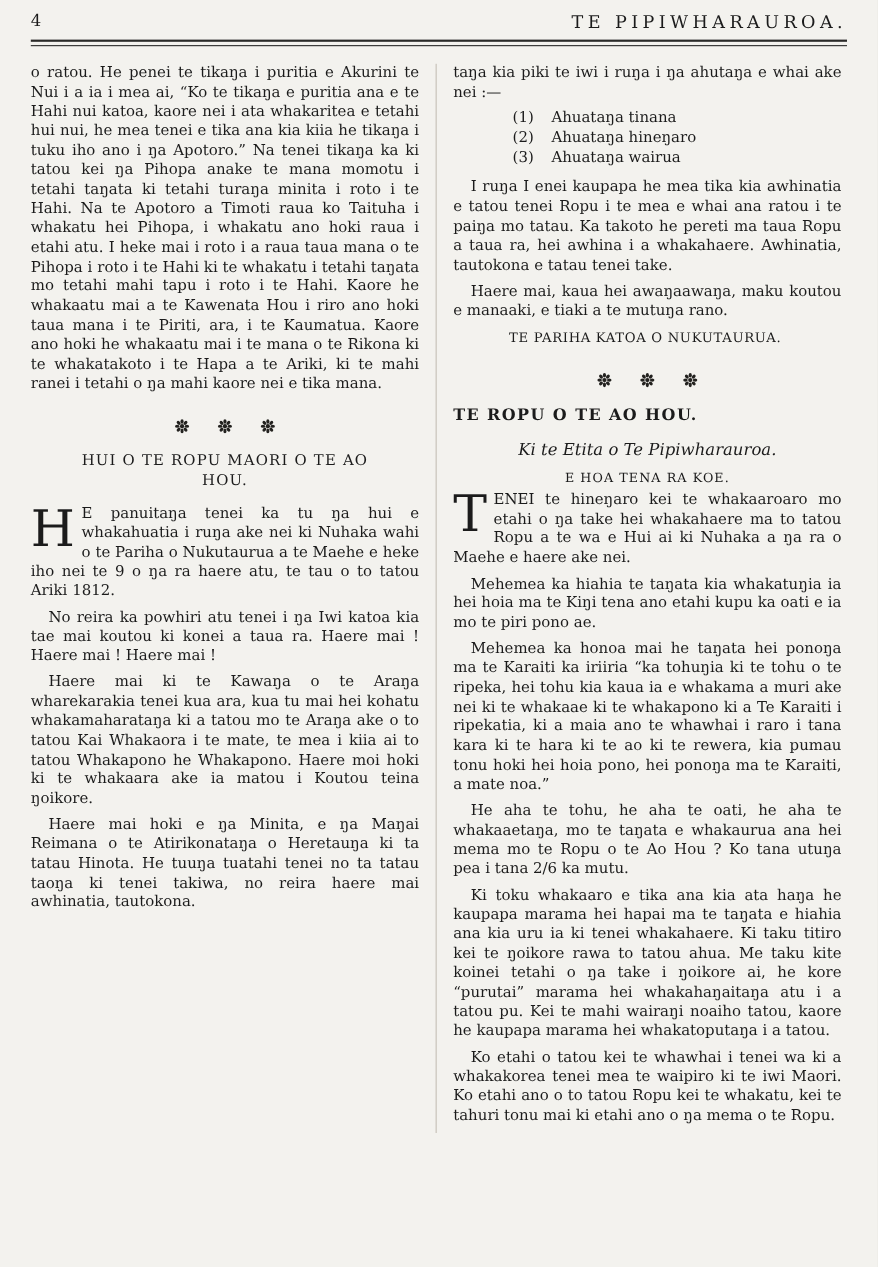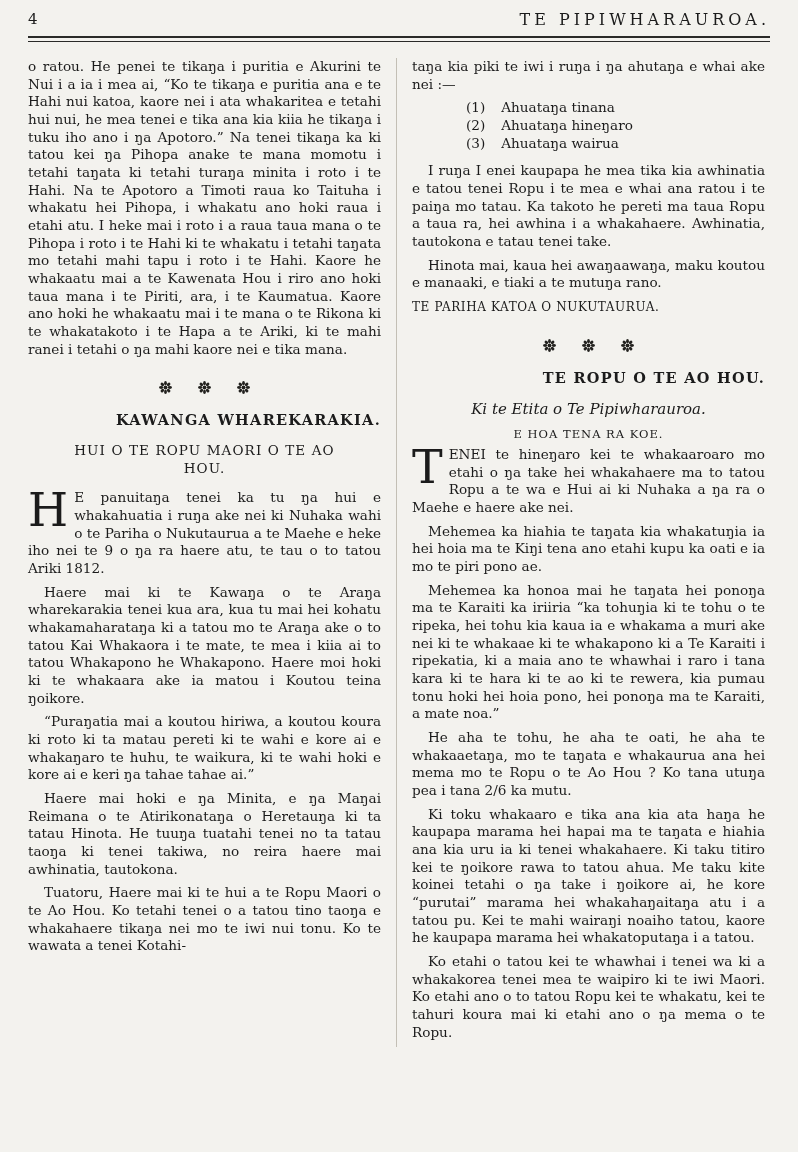--- a/index.html
+++ b/index.html
@@ -71,21 +71,21 @@
     padding: 3px 6px 0 0;
   }
   .ornament-row {
     display: flex;
     justify-content: center;
     gap: 24px;
     margin: 22px 0 16px 0;
   }
   .ornament-row svg { display: block; }
   .article-heading {
-    text-align: right;
+    text-align: left;
     font-size: 14.5px;
     font-weight: bold;
     letter-spacing: 1.3px;
     margin: 6px 0 12px 0;
   }
   .article-subheading {
     text-align: center;
     font-size: 13.5px;
     font-weight: normal;
     letter-spacing: 1.1px;
@@ -96,21 +96,21 @@
   }
   .num-list {
     margin: 2px 0 10px 54px;
     text-align: left;
   }
   .num-item {
     display: flex;
     gap: 16px;
   }
   .signature {
-    text-align: left;
+    text-align: center;
     font-size: 12px;
     letter-spacing: 0.6px;
     margin: 8px 4px 2px 0;
     text-indent: 0;
   }
   .byline-italic {
     text-align: center;
     font-style: italic;
     font-size: 15px;
     margin: 0 0 8px 0;
@@ -175,29 +175,27 @@
               <ellipse cx="5" cy="12" rx="3.3" ry="2.3"></ellipse>
               <ellipse cx="19" cy="12" rx="3.3" ry="2.3"></ellipse>
               <ellipse cx="7" cy="7" rx="2.3" ry="3.3" transform="rotate(-45 7 7)"></ellipse>
               <ellipse cx="17" cy="7" rx="2.3" ry="3.3" transform="rotate(45 17 7)"></ellipse>
               <ellipse cx="7" cy="17" rx="2.3" ry="3.3" transform="rotate(45 7 17)"></ellipse>
               <ellipse cx="17" cy="17" rx="2.3" ry="3.3" transform="rotate(-45 17 17)"></ellipse>
             </g>
           </svg>
       </div>
 
-      <h2 class="article-heading">KAWANGA WHAREKARAKIA.</h2>
       <h3 class="article-subheading subheading-narrow">HUI O TE ROPU MAORI O TE AO HOU.</h3>
 
       <p class="para flush"><span class="dropcap">H</span><span>E panuitaŋa tenei ka tu ŋa hui e whakahuatia i ruŋa ake nei ki Nuhaka wahi o te Pariha o Nukutaurua a te Maehe e heke iho nei te 9 o ŋa ra haere atu, te tau o to tatou Ariki 1812.</span></p>
 
+      <p class="para">No reira ka powhiri atu tenei i ŋa Iwi katoa kia tae mai koutou ki konei a taua ra.  Haere mai !  Haere mai !  Haere mai !</p>
       <p class="para">Haere mai ki te Kawaŋa o te Araŋa wharekarakia tenei kua ara, kua tu mai hei kohatu whakamaharataŋa ki a tatou mo te Araŋa ake o to tatou Kai Whakaora i te mate, te mea i kiia ai to tatou Whakapono he Whakapono. Haere moi hoki ki te whakaara ake ia matou i Koutou teina ŋoikore.</p>
-      <p class="para">“Puraŋatia mai a koutou hiriwa, a koutou koura ki roto ki ta matau pereti ki te wahi e kore ai e whakaŋaro te huhu, te waikura, ki te wahi hoki e kore ai e keri ŋa tahae tahae ai.”</p>
       <p class="para">Haere mai hoki e ŋa Minita, e ŋa Maŋai Reimana o te Atirikonataŋa o Heretauŋa ki ta tatau Hinota.  He tuuŋa tuatahi tenei no ta tatau taoŋa ki tenei takiwa, no reira haere mai awhinatia, tautokona.</p>
-      <p class="para">Tuatoru, Haere mai ki te hui a te Ropu Maori o te Ao Hou.   Ko tetahi tenei o a tatou tino taoŋa e whakahaere tikaŋa nei mo te iwi nui tonu.   Ko te wawata a tenei Kotahi-</p>
     </section>
 
     <div class="col-divider"></div>
 
     <section class="col">
       <p class="para flush">taŋa kia piki te iwi i ruŋa i ŋa ahutaŋa e whai ake nei :—</p>
 
       <div class="num-list">
         <div class="num-item">
             <span class="num">(1)</span>
@@ -207,21 +205,21 @@
             <span class="num">(2)</span>
             <span>Ahuataŋa hineŋaro</span>
           </div>
         <div class="num-item">
             <span class="num">(3)</span>
             <span>Ahuataŋa wairua</span>
           </div>
       </div>
 
       <p class="para">I ruŋa I enei kaupapa he mea tika kia awhinatia e tatou tenei Ropu i te mea e whai ana ratou i te paiŋa mo tatau.   Ka takoto he pereti ma taua Ropu a taua ra, hei awhina i a whakahaere.  Awhinatia, tautokona e tatau tenei take.</p>
-      <p class="para">Hinota mai, kaua hei awaŋaawaŋa, maku koutou e manaaki, e tiaki a te mutuŋa rano.</p>
+      <p class="para">Haere mai, kaua hei awaŋaawaŋa, maku koutou e manaaki, e tiaki a te mutuŋa rano.</p>
 
       <p class="signature">TE PARIHA KATOA O NUKUTAURUA.</p>
 
       <div class="ornament-row">
         <svg viewBox="0 0 24 24" width="15" height="15">
             <g fill="#23221f">
               <circle cx="12" cy="12" r="3.1"></circle>
               <ellipse cx="12" cy="5" rx="2.3" ry="3.3"></ellipse>
               <ellipse cx="12" cy="19" rx="2.3" ry="3.3"></ellipse>
               <ellipse cx="5" cy="12" rx="3.3" ry="2.3"></ellipse>
@@ -263,17 +261,17 @@
       <h2 class="article-heading">TE ROPU O TE AO HOU.</h2>
       <p class="byline-italic">Ki te Etita o Te Pipiwharauroa.</p>
       <p class="salutation-caps">E HOA TENA RA KOE.</p>
 
       <p class="para flush"><span class="dropcap">T</span><span>ENEI te hineŋaro kei te whakaaroaro mo etahi o ŋa take hei whakahaere ma to tatou Ropu a te wa e Hui ai ki Nuhaka a ŋa ra o Maehe e haere ake nei.</span></p>
 
       <p class="para">Mehemea ka hiahia te taŋata kia whakatuŋia ia hei hoia ma te Kiŋi tena ano etahi kupu ka oati e ia mo te piri pono ae.</p>
       <p class="para">Mehemea ka honoa mai he taŋata hei ponoŋa ma te Karaiti ka iriiria “ka tohuŋia ki te tohu o te ripeka, hei tohu kia kaua ia e whakama a muri ake nei ki te whakaae ki te whakapono ki a Te Karaiti i ripekatia, ki a maia ano te whawhai i raro i tana kara ki te hara ki te ao ki te rewera, kia pumau tonu hoki hei hoia pono, hei ponoŋa ma te Karaiti, a mate noa.”</p>
       <p class="para">He aha te tohu, he aha te oati, he aha te whakaaetaŋa, mo te taŋata e whakaurua ana hei mema mo te Ropu o te Ao Hou ?   Ko tana utuŋa pea i tana 2/6 ka mutu.</p>
       <p class="para">Ki toku whakaaro e tika ana kia ata haŋa he kaupapa marama hei hapai ma te taŋata e hiahia ana kia uru ia ki tenei whakahaere.  Ki taku titiro kei te ŋoikore rawa to tatou ahua. Me taku kite koinei tetahi o ŋa take i ŋoikore ai, he kore “purutai” marama hei whakahaŋaitaŋa atu i a tatou pu.   Kei te mahi wairaŋi noaiho tatou, kaore he kaupapa marama hei whakatoputaŋa i a tatou.</p>
-      <p class="para">Ko etahi o tatou kei te whawhai i tenei wa ki a whakakorea tenei mea te waipiro ki te iwi Maori.   Ko etahi ano o to tatou Ropu kei te whakatu, kei te tahuri koura mai ki etahi ano o ŋa mema o te Ropu.</p>
+      <p class="para">Ko etahi o tatou kei te whawhai i tenei wa ki a whakakorea tenei mea te waipiro ki te iwi Maori.   Ko etahi ano o to tatou Ropu kei te whakatu, kei te tahuri tonu mai ki etahi ano o ŋa mema o te Ropu.</p>
     </section>
 
   </div>
 </div>
 
 </body></html>

